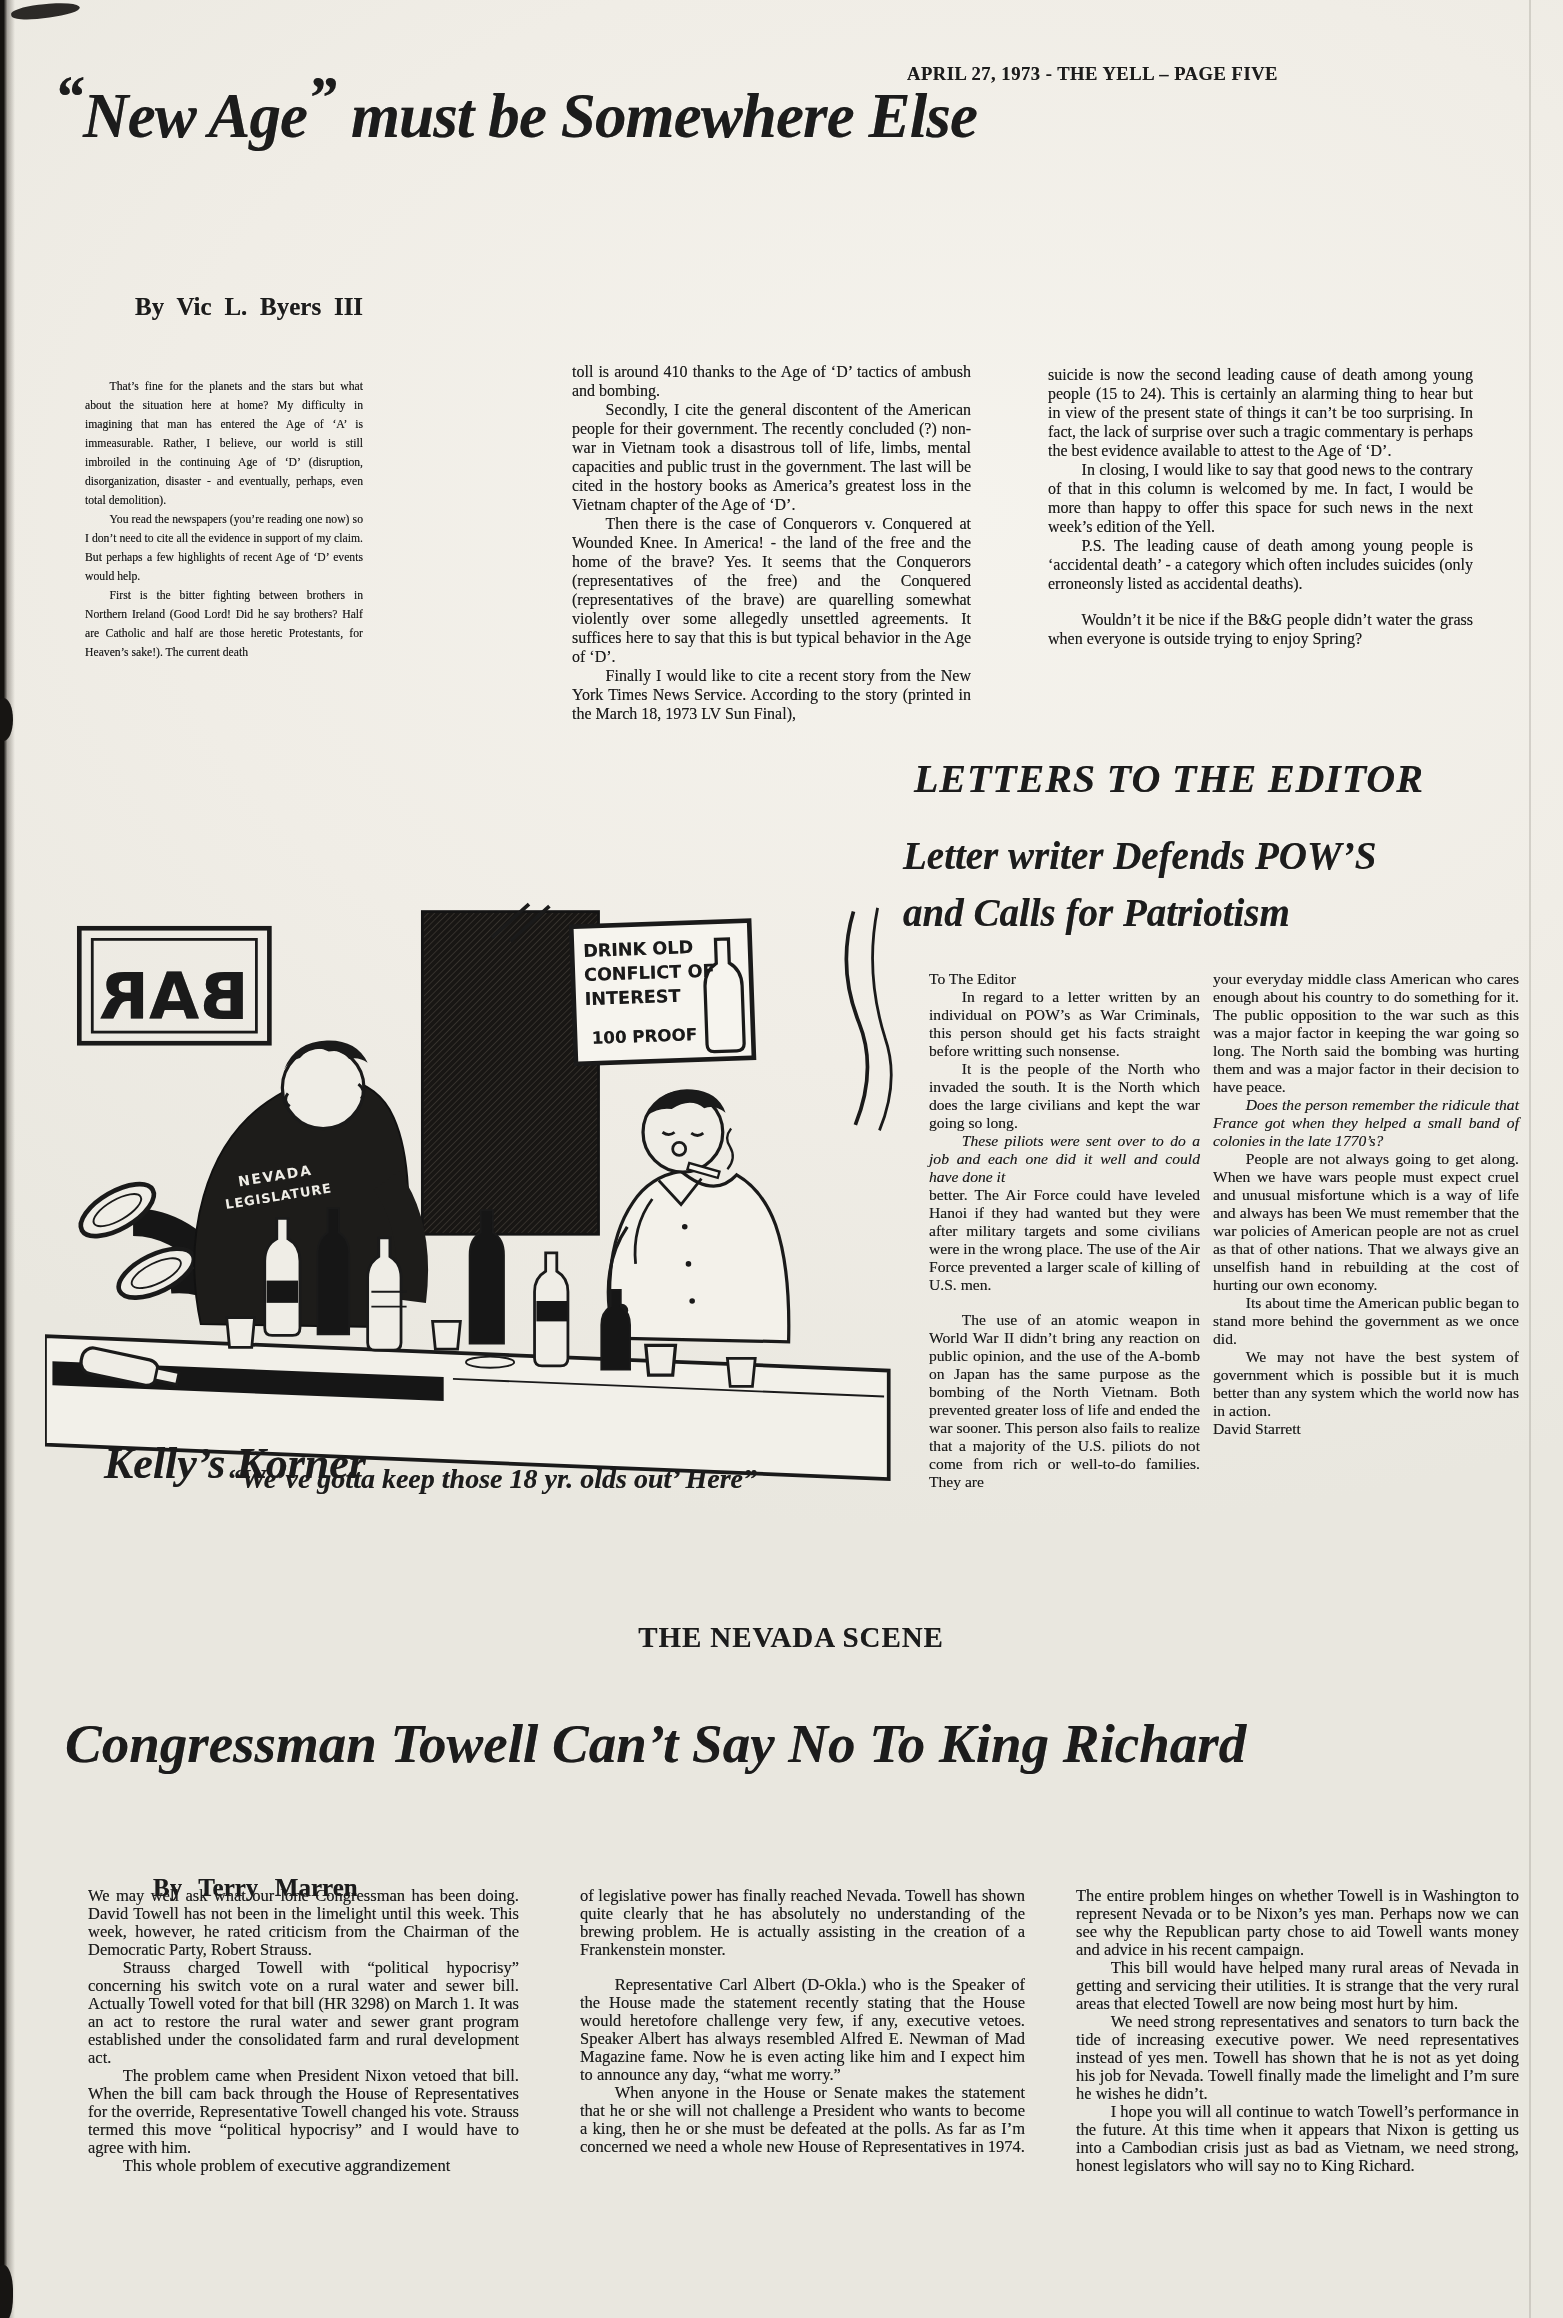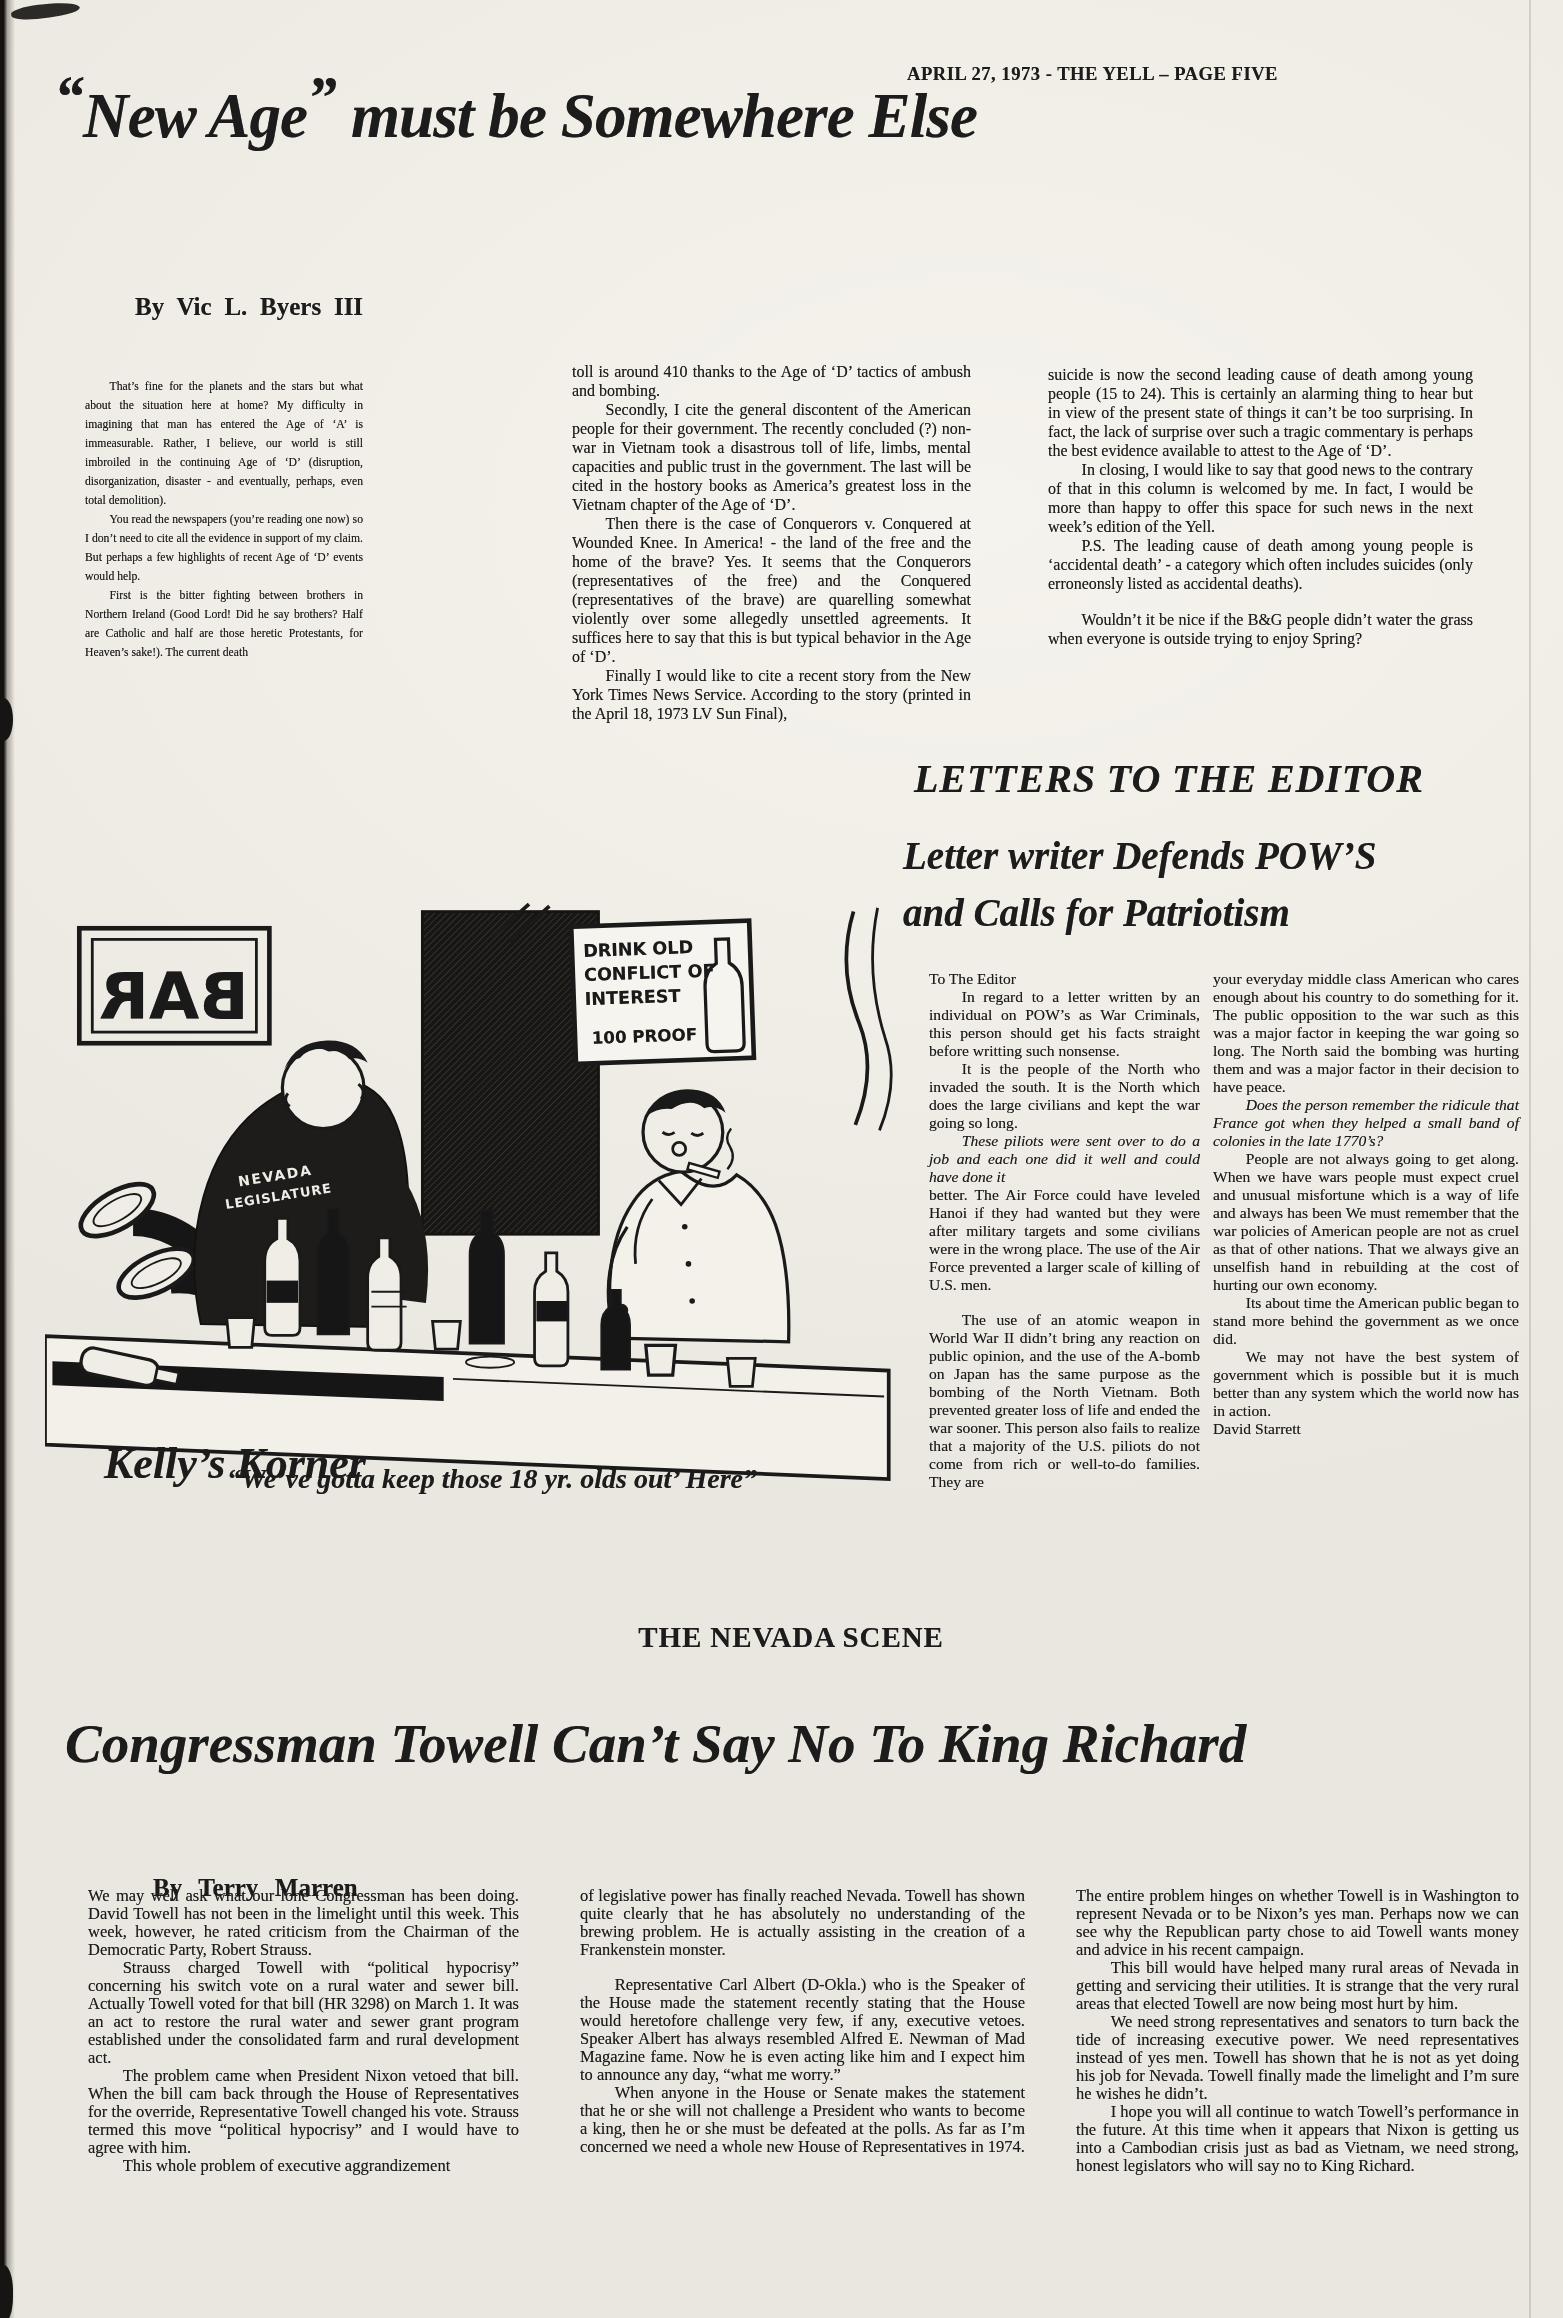--- a/index.html
+++ b/index.html
@@ -72,21 +72,21 @@
 
   <div class="col col-t1">
       <p class="para">That’s fine for the planets and the stars but what about the situation here at home?  My difficulty in imagining that man has entered the Age of ‘A’ is immeasurable.  Rather, I believe, our world is still imbroiled in the continuing Age of ‘D’ (disruption, disorganization, disaster - and eventually, perhaps, even total demolition).</p>
       <p class="para">You read the newspapers (you’re reading one now) so I don’t need to cite all the evidence in support of my claim.  But perhaps a few highlights of recent Age of ‘D’ events would help.</p>
       <p class="para">First is the bitter fighting between brothers in Northern Ireland (Good Lord!  Did he say brothers? Half are Catholic and half are those heretic Protestants, for Heaven’s sake!).  The current death</p>
     </div>
   <div class="col col-t2">
       <p class="para ni">toll is around 410 thanks to the Age of ‘D’ tactics of ambush and bombing.</p>
       <p class="para">Secondly, I cite the general discontent of the American people for their government.  The recently concluded (?) non-war in Vietnam took a disastrous toll of life, limbs, mental capacities and public trust in the government.  The last will be cited in the hostory books as America’s greatest loss in the Vietnam chapter of the Age of ‘D’.</p>
       <p class="para">Then there is the case of Conquerors v. Conquered at Wounded Knee.  In America! - the land of the free and the home of the brave?  Yes.  It seems that the Conquerors (representatives of the free) and the Conquered (representatives of the brave) are quarelling somewhat violently over some allegedly unsettled agreements.  It suffices here to say that this is but typical behavior in the Age of ‘D’.</p>
-      <p class="para">Finally I would like to cite a recent story from the New York Times News Service.  According to the story (printed in the April 18, 1973 LV Sun Final),</p>
+      <p class="para">Finally I would like to cite a recent story from the New York Times News Service.  According to the story (printed in the March 18, 1973 LV Sun Final),</p>
     </div>
   <div class="col col-t3">
       <p class="para ni">suicide is now the second leading cause of death among young people (15 to 24).  This is certainly an alarming thing to hear but in view of the present state of things it can’t be too surprising.  In fact, the lack of surprise over such a tragic commentary is perhaps the best evidence available to attest to the Age of ‘D’.</p>
       <p class="para">In closing, I would like to say that good news to the contrary of that in this column is welcomed by me.  In fact, I would be more than happy to offer this space for such news in the next week’s edition of the Yell.</p>
       <p class="para">P.S.  The leading cause of death among young people is ‘accidental death’ - a category which often includes suicides (only erroneonsly listed as accidental deaths).</p>
       <p class="para gap">Wouldn’t it be nice if the B&amp;G people didn’t water the grass when everyone is outside trying to enjoy Spring?</p>
     </div>
 
   <div class="letters-title">LETTERS TO THE EDITOR</div>
   <div class="letter-headline"><span>Letter writer Defends POW’S</span><br><span>and Calls for Patriotism</span></div>

